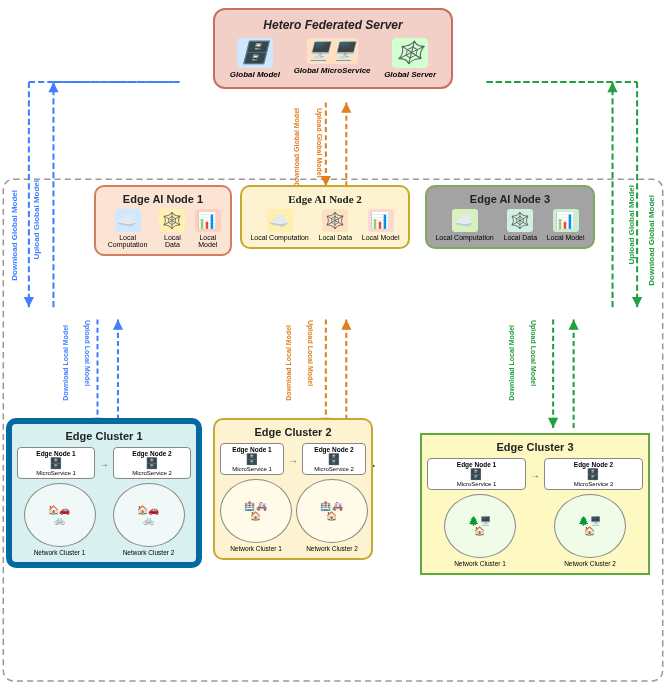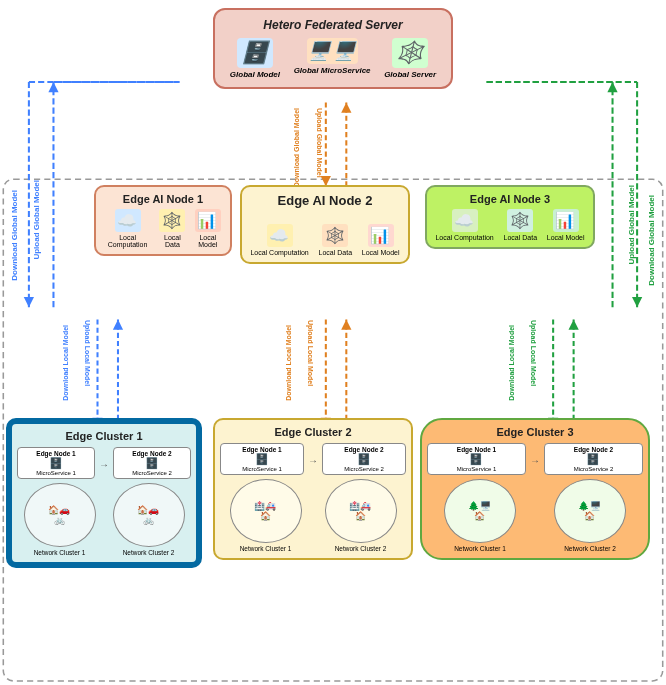--- a/index.html
+++ b/index.html
@@ -147,40 +147,40 @@
         <div style="display:flex;flex-direction:column;align-items:center;gap:2px;">
           <div style="font-size:16px; background:#ffd0c0; border-radius:3px; padding:2px 3px;">📊</div>
           <span style="font-size:7px;">Local Model</span>
         </div>
       </div>
     </div>
   </div>
 
   <div style="position:absolute; top:185px; left:240px; width:170px;">
     <div style="background:#fdf3d0; border:2px solid #c8a830; border-radius:10px; padding:6px 5px; text-align:center;">
-      <div style="font-size:13px; font-weight:bold; color:#222; margin-bottom:16px;">Edge AI Node 2</div>
+      <div style="font-size:11px; font-weight:bold; color:#222; margin-bottom:4px;font-family:Liberation Serif, serif;">Edge AI Node 2</div>
       <div style="display:flex; justify-content:space-around; gap:3px;">
         <div style="display:flex;flex-direction:column;align-items:center;gap:2px;">
           <div style="font-size:16px; background:#fff0b0; border-radius:3px; padding:2px 3px;">☁️</div>
           <span style="font-size:7px; text-align:center;">Local Computation</span>
         </div>
         <div style="display:flex;flex-direction:column;align-items:center;gap:2px;">
           <div style="font-size:16px; background:#ffe0c0; border-radius:3px; padding:2px 3px;">🕸️</div>
           <span style="font-size:7px;">Local Data</span>
         </div>
         <div style="display:flex;flex-direction:column;align-items:center;gap:2px;">
           <div style="font-size:16px; background:#ffd8d0; border-radius:3px; padding:2px 3px;">📊</div>
           <span style="font-size:7px;">Local Model</span>
         </div>
       </div>
     </div>
   </div>
 
   <div style="position:absolute; top:185px; left:425px; width:170px;">
-    <div style="background:#bef264; border:2px solid #80a860; border-radius:10px; padding:6px 5px; text-align:center;">
+    <div style="background:#a3a3a3; border:2px solid #80a860; border-radius:10px; padding:6px 5px; text-align:center;">
       <div style="font-size:11px; font-weight:bold; color:#222; margin-bottom:4px;">Edge AI Node 3</div>
       <div style="display:flex; justify-content:space-around; gap:3px;">
         <div style="display:flex;flex-direction:column;align-items:center;gap:2px;">
           <div style="font-size:16px; background:#d8f0c0; border-radius:3px; padding:2px 3px;">☁️</div>
           <span style="font-size:7px; text-align:center;">Local Computation</span>
         </div>
         <div style="display:flex;flex-direction:column;align-items:center;gap:2px;">
           <div style="font-size:16px; background:#d0f0e0; border-radius:3px; padding:2px 3px;">🕸️</div>
           <span style="font-size:7px;">Local Data</span>
         </div>
@@ -220,21 +220,21 @@
         <div style="text-align:center;">
           <div style="width:72px; height:64px; border-radius:50%; border:1.5px solid #888; background:#f0f8f8; display:flex; flex-direction:column; align-items:center; justify-content:center; font-size:9px;">
             🏠🚗<br>🚲
           </div>
           <div style="font-size:6.5px; text-align:center; margin-top:2px;">Network Cluster 2</div>
         </div>
       </div>
     </div>
   </div>
 
-  <div style="position:absolute; top:418px; left:213px; width:200px;">
+  <div style="position:absolute; top:418px; left:213px; width:160px;">
     <div style="background:#fdf3d0; border:2px solid #c8a830; border-radius:10px; padding:6px 5px;">
       <div style="font-size:11px; font-weight:bold; color:#222; text-align:center; margin-bottom:5px;">Edge Cluster 2</div>
       <div style="display:flex; justify-content:space-around; margin-bottom:4px; gap:4px;">
         <div style="background:#fff; border:1px solid #888; border-radius:4px; padding:2px 4px; text-align:center; font-size:6.5px; flex:1;">
           <div style="font-weight:bold; font-size:6.5px;">Edge Node 1</div>
           <div style="font-size:11px;">🗄️</div>
           <div style="font-size:6px;">MicroService 1</div>
         </div>
         <div style="display:flex; align-items:center; font-size:10px; color:#555;">→</div>
         <div style="background:#fff; border:1px solid #888; border-radius:4px; padding:2px 4px; text-align:center; font-size:6.5px; flex:1;">
@@ -254,21 +254,21 @@
           <div style="width:72px; height:64px; border-radius:50%; border:1.5px solid #888; background:#fffbe8; display:flex; flex-direction:column; align-items:center; justify-content:center; font-size:9px;">
             🏥🚑<br>🏠
           </div>
           <div style="font-size:6.5px; text-align:center; margin-top:2px;">Network Cluster 2</div>
         </div>
       </div>
     </div>
   </div>
 
   <div style="position:absolute; top:418px; left:420px; width:230px;">
-    <div style="background:#fdba74; border:2px solid #60a840; border-radius:22px; padding:6px 5px;">
+    <div style="background:#fef9c3; border:2px solid #60a840; border-radius:0; padding:6px 5px;margin-top:15px;">
       <div style="font-size:11px; font-weight:bold; color:#222; text-align:center; margin-bottom:5px;">Edge Cluster 3</div>
       <div style="display:flex; justify-content:space-around; margin-bottom:4px; gap:4px;">
         <div style="background:#fff; border:1px solid #888; border-radius:4px; padding:2px 4px; text-align:center; font-size:6.5px; flex:1;">
           <div style="font-weight:bold; font-size:6.5px;">Edge Node 1</div>
           <div style="font-size:11px;">🗄️</div>
           <div style="font-size:6px;">MicroService 1</div>
         </div>
         <div style="display:flex; align-items:center; font-size:10px; color:#555;">→</div>
         <div style="background:#fff; border:1px solid #888; border-radius:4px; padding:2px 4px; text-align:center; font-size:6.5px; flex:1;">
           <div style="font-weight:bold; font-size:6.5px;">Edge Node 2</div>

